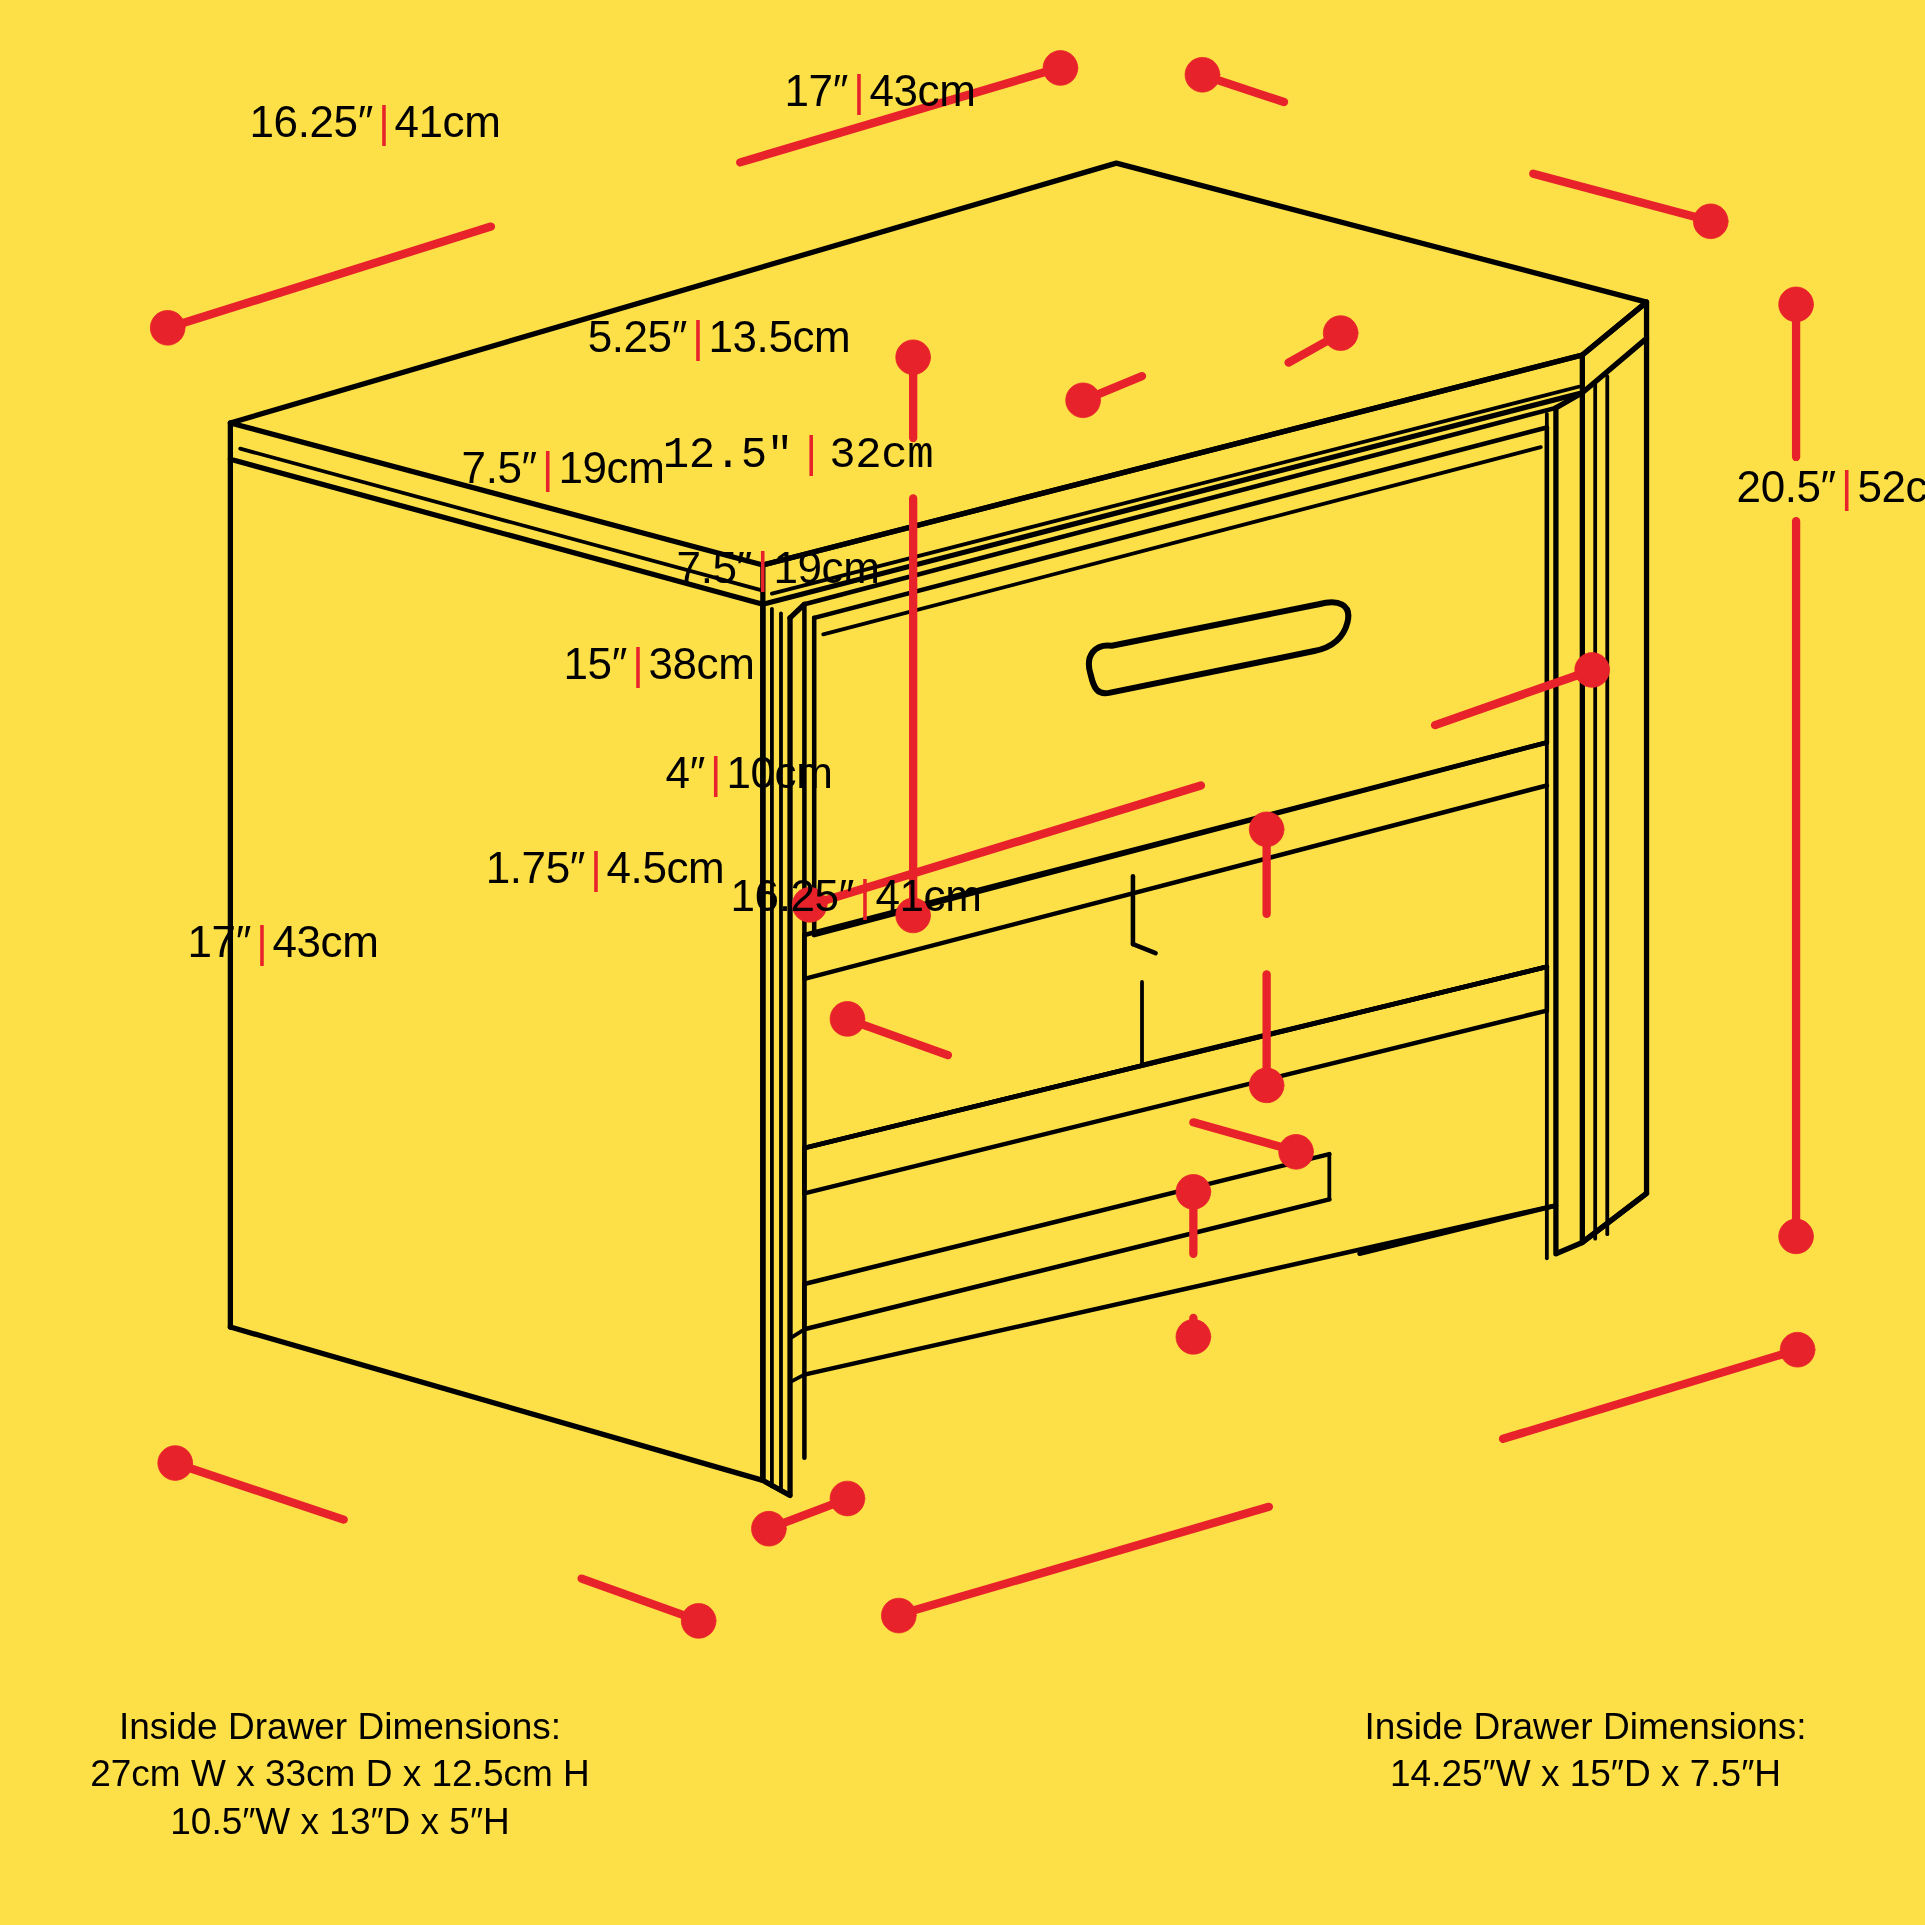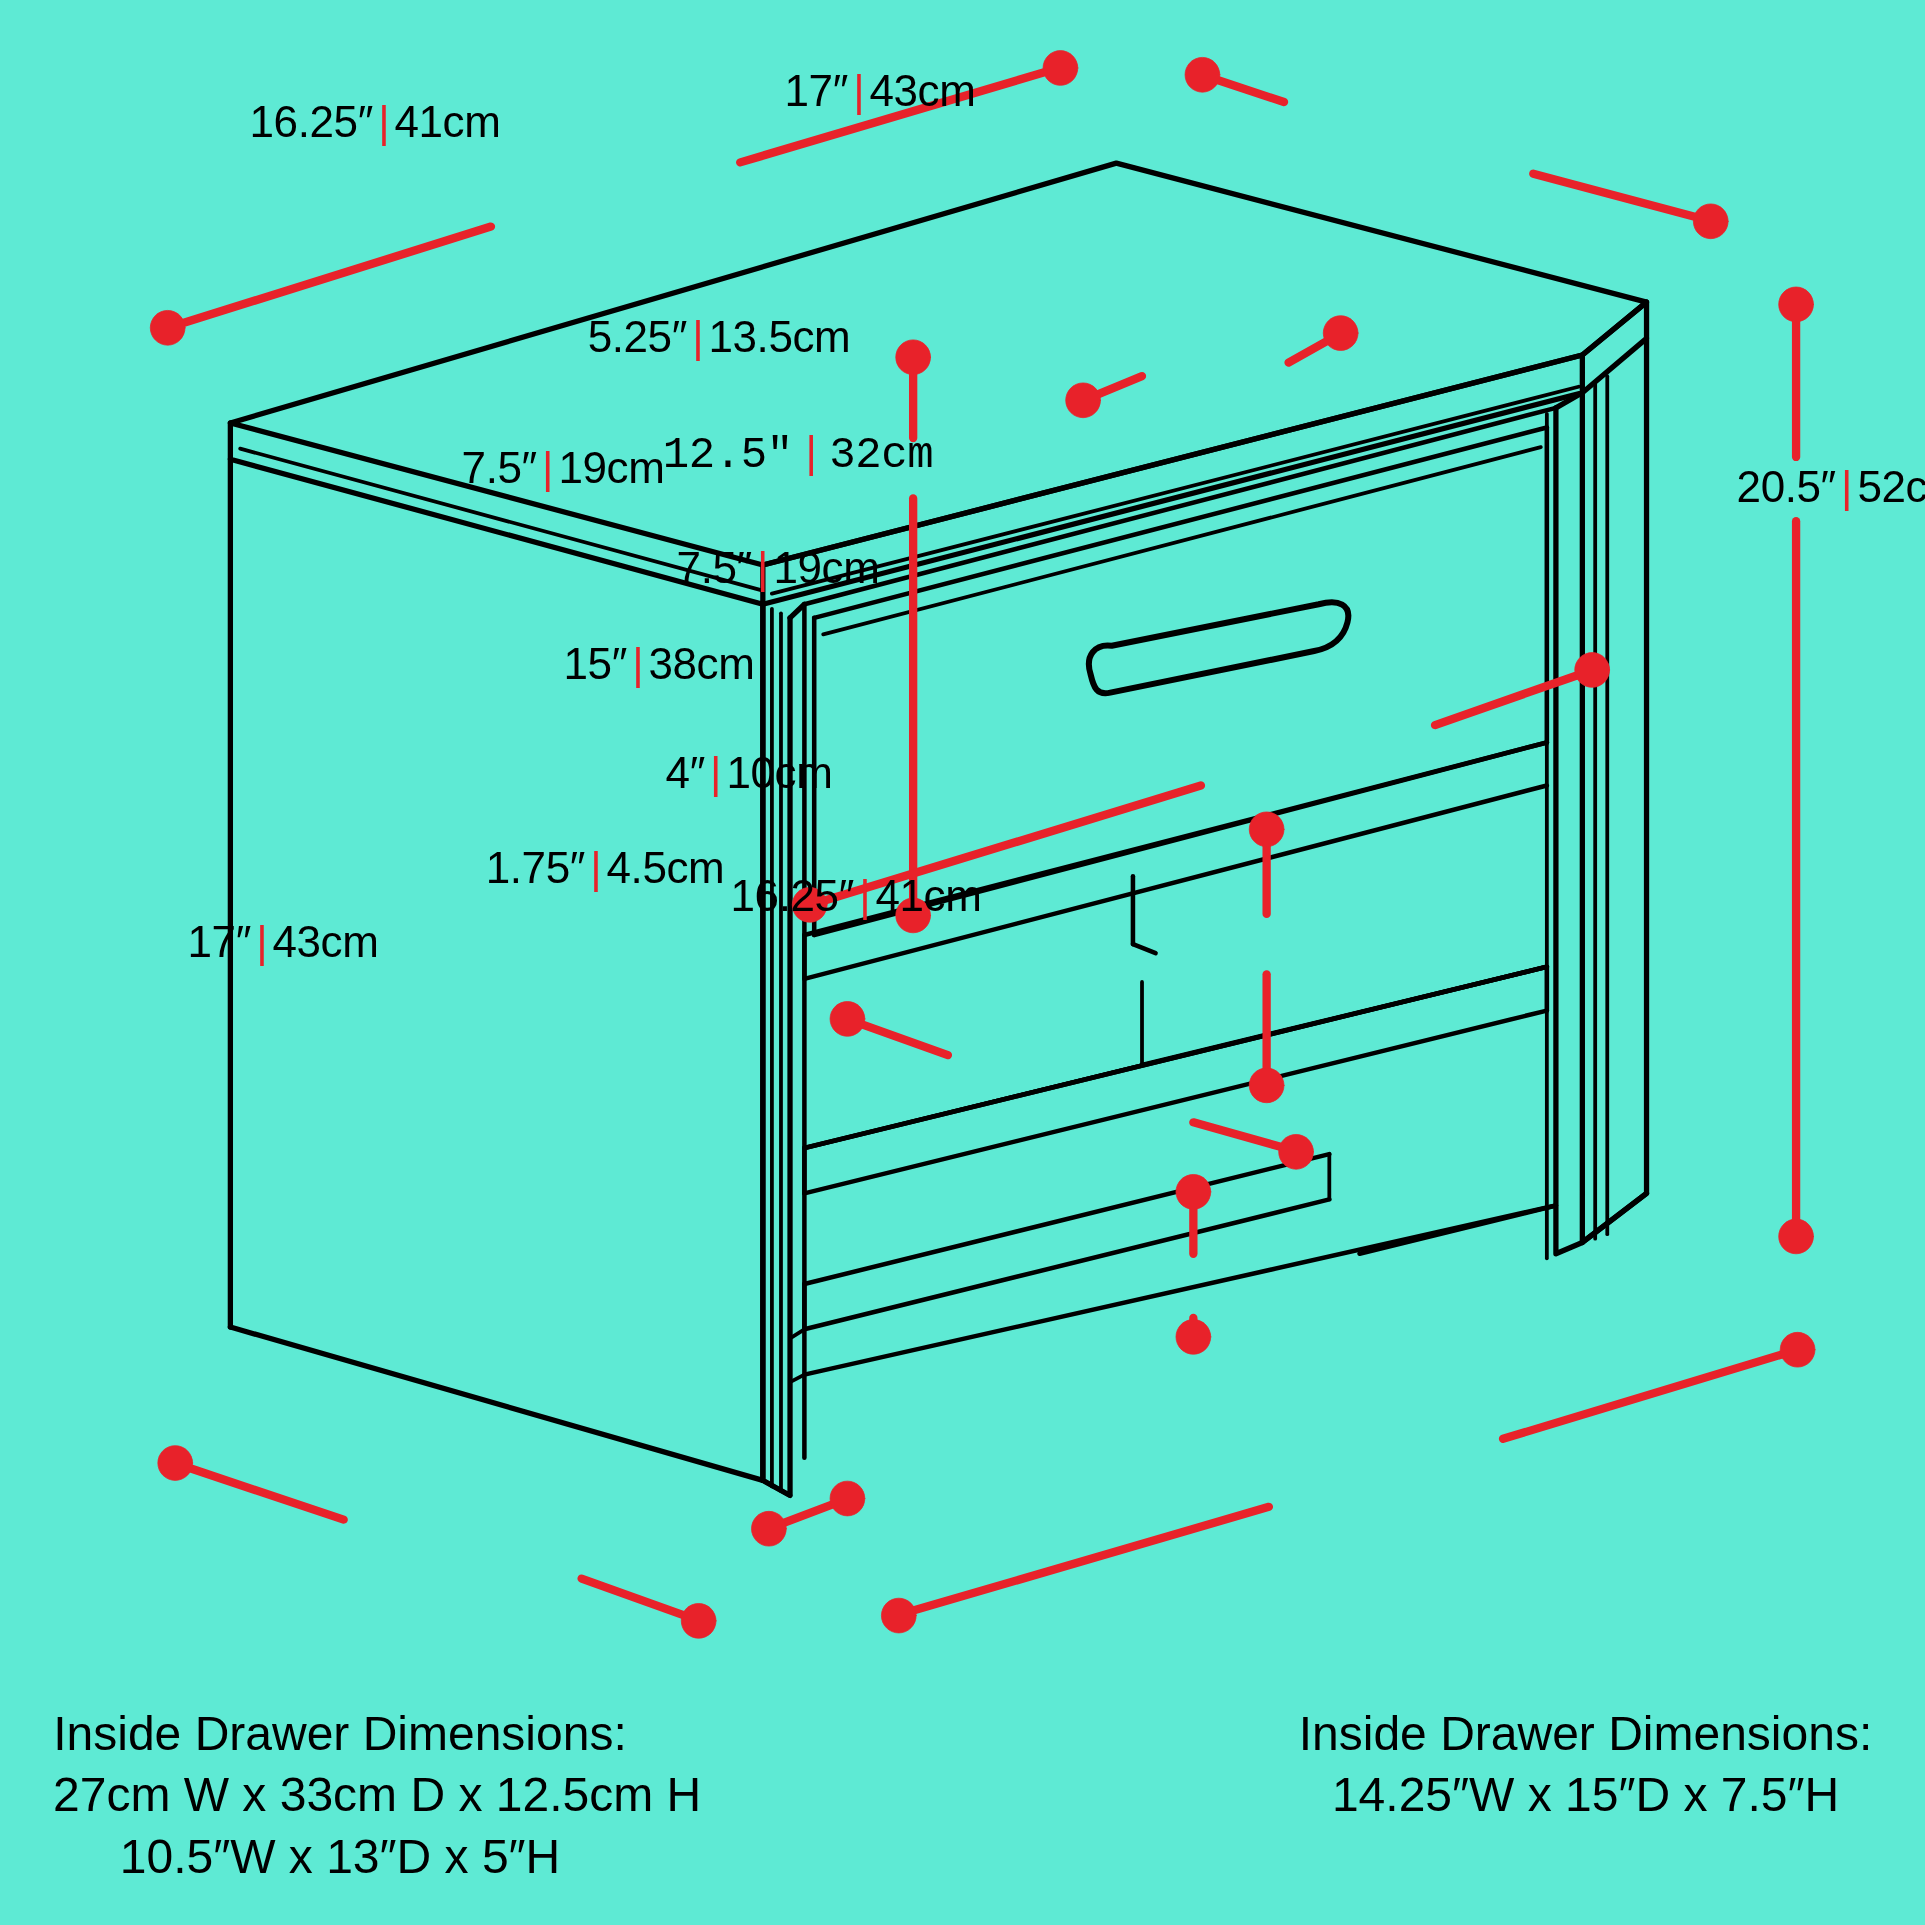--- a/index.html
+++ b/index.html
@@ -7,21 +7,21 @@
     padding: 0;
     background: #ffffff;
   }
   body {
     font-family: "Liberation Sans", sans-serif;
   }
   #stage {
     position: relative;
     width: 1926px;
     height: 1926px;
-    background: #5eead4;
+    background: #fde047;
     overflow: hidden;
   }
   #art {
     position: absolute;
     left: 0;
     top: 0;
     width: 1926px;
     height: 1926px;
   }
   .dim-label {
@@ -39,21 +39,21 @@
   .dim-label .sep {
     color: #e8222a;
     font-weight: 400;
     padding: 0 5.3px;
     display: inline-block;
   }
   .caption {
     position: absolute;
     color: #000000;
     font-family: "Liberation Sans", sans-serif;
-    font-size: 48px;
+    font-size: 37px;
     line-height: 1.28;
     white-space: nowrap;
     user-select: none;
   }
   .caption .cap-line { display: block; }
   .caption.left  { left: 53px;  text-align: center; width: 574px; }
   .caption.right { right: 42px; text-align: center; width: 597px; }
 </style>
 </head>
 <body>

